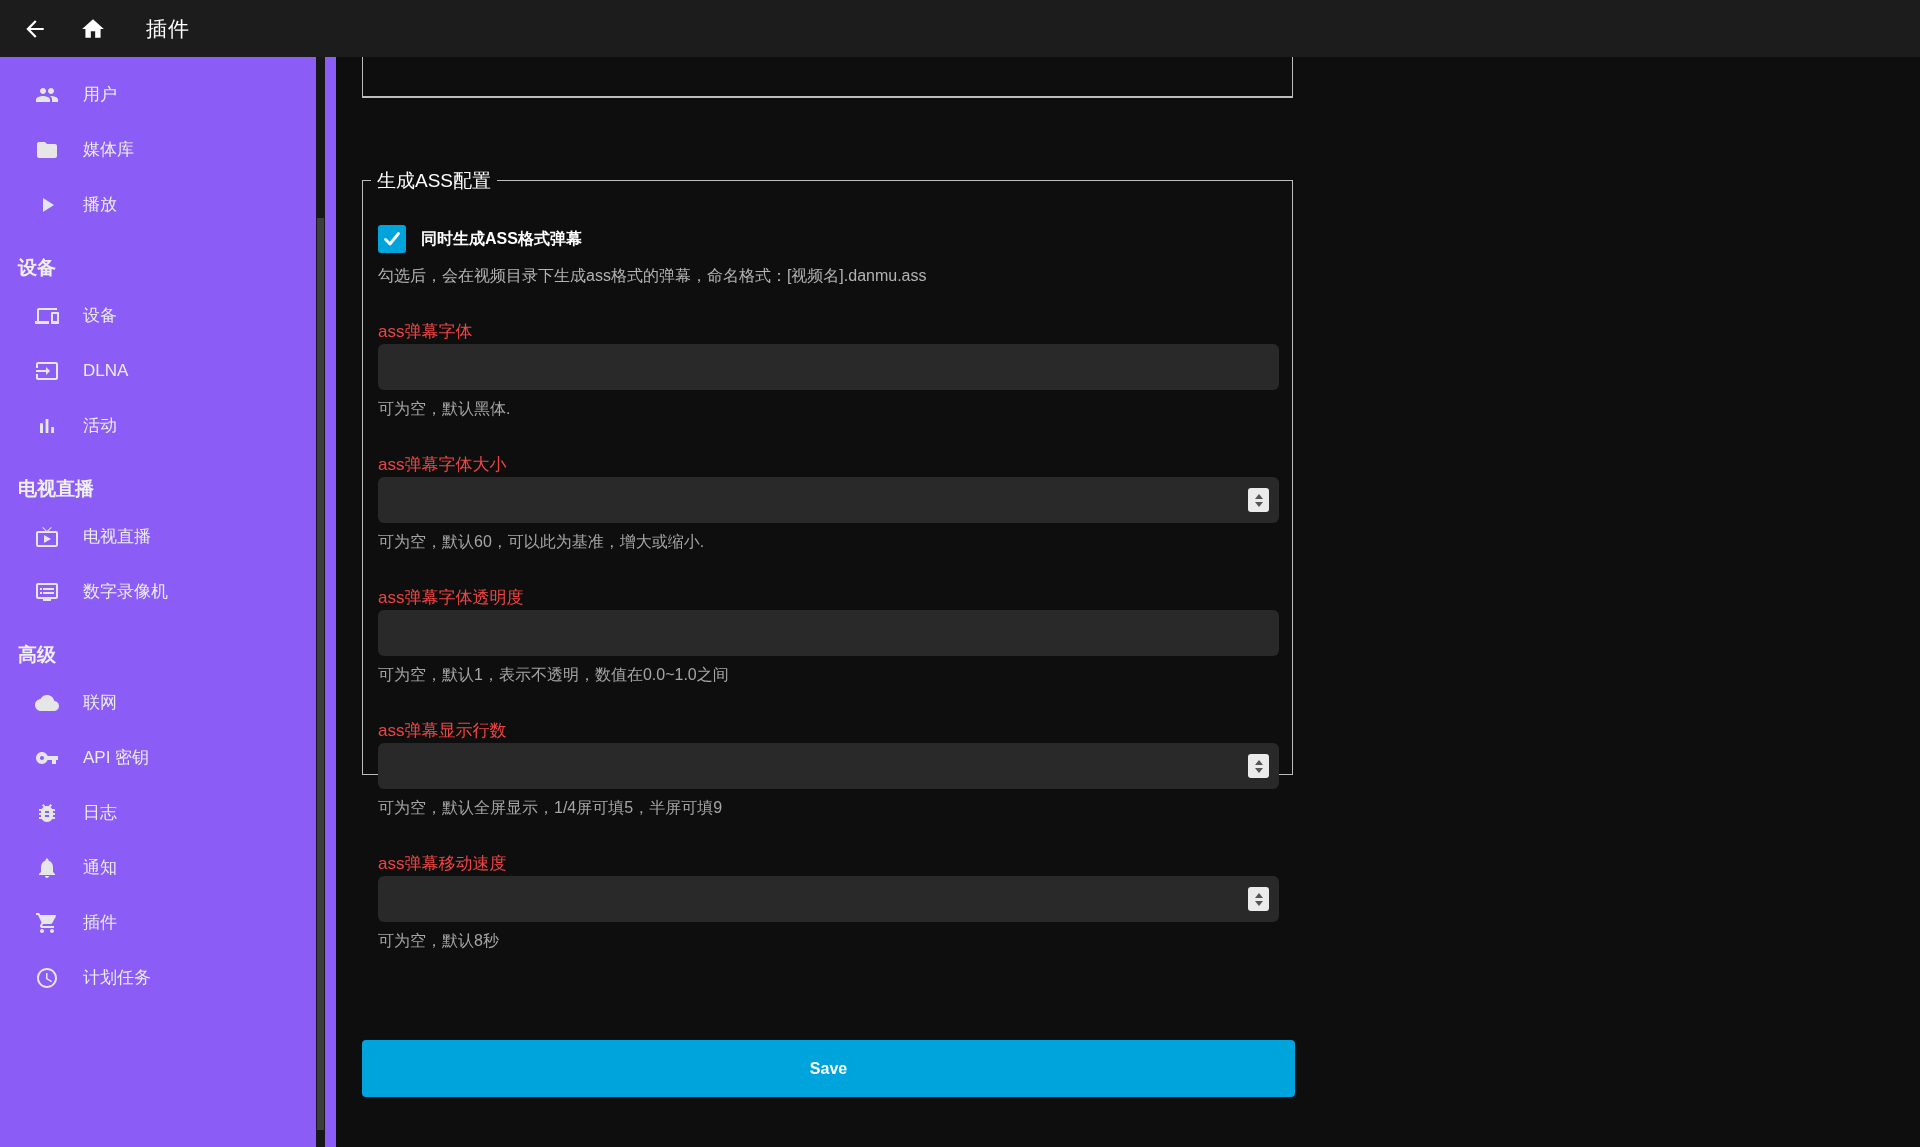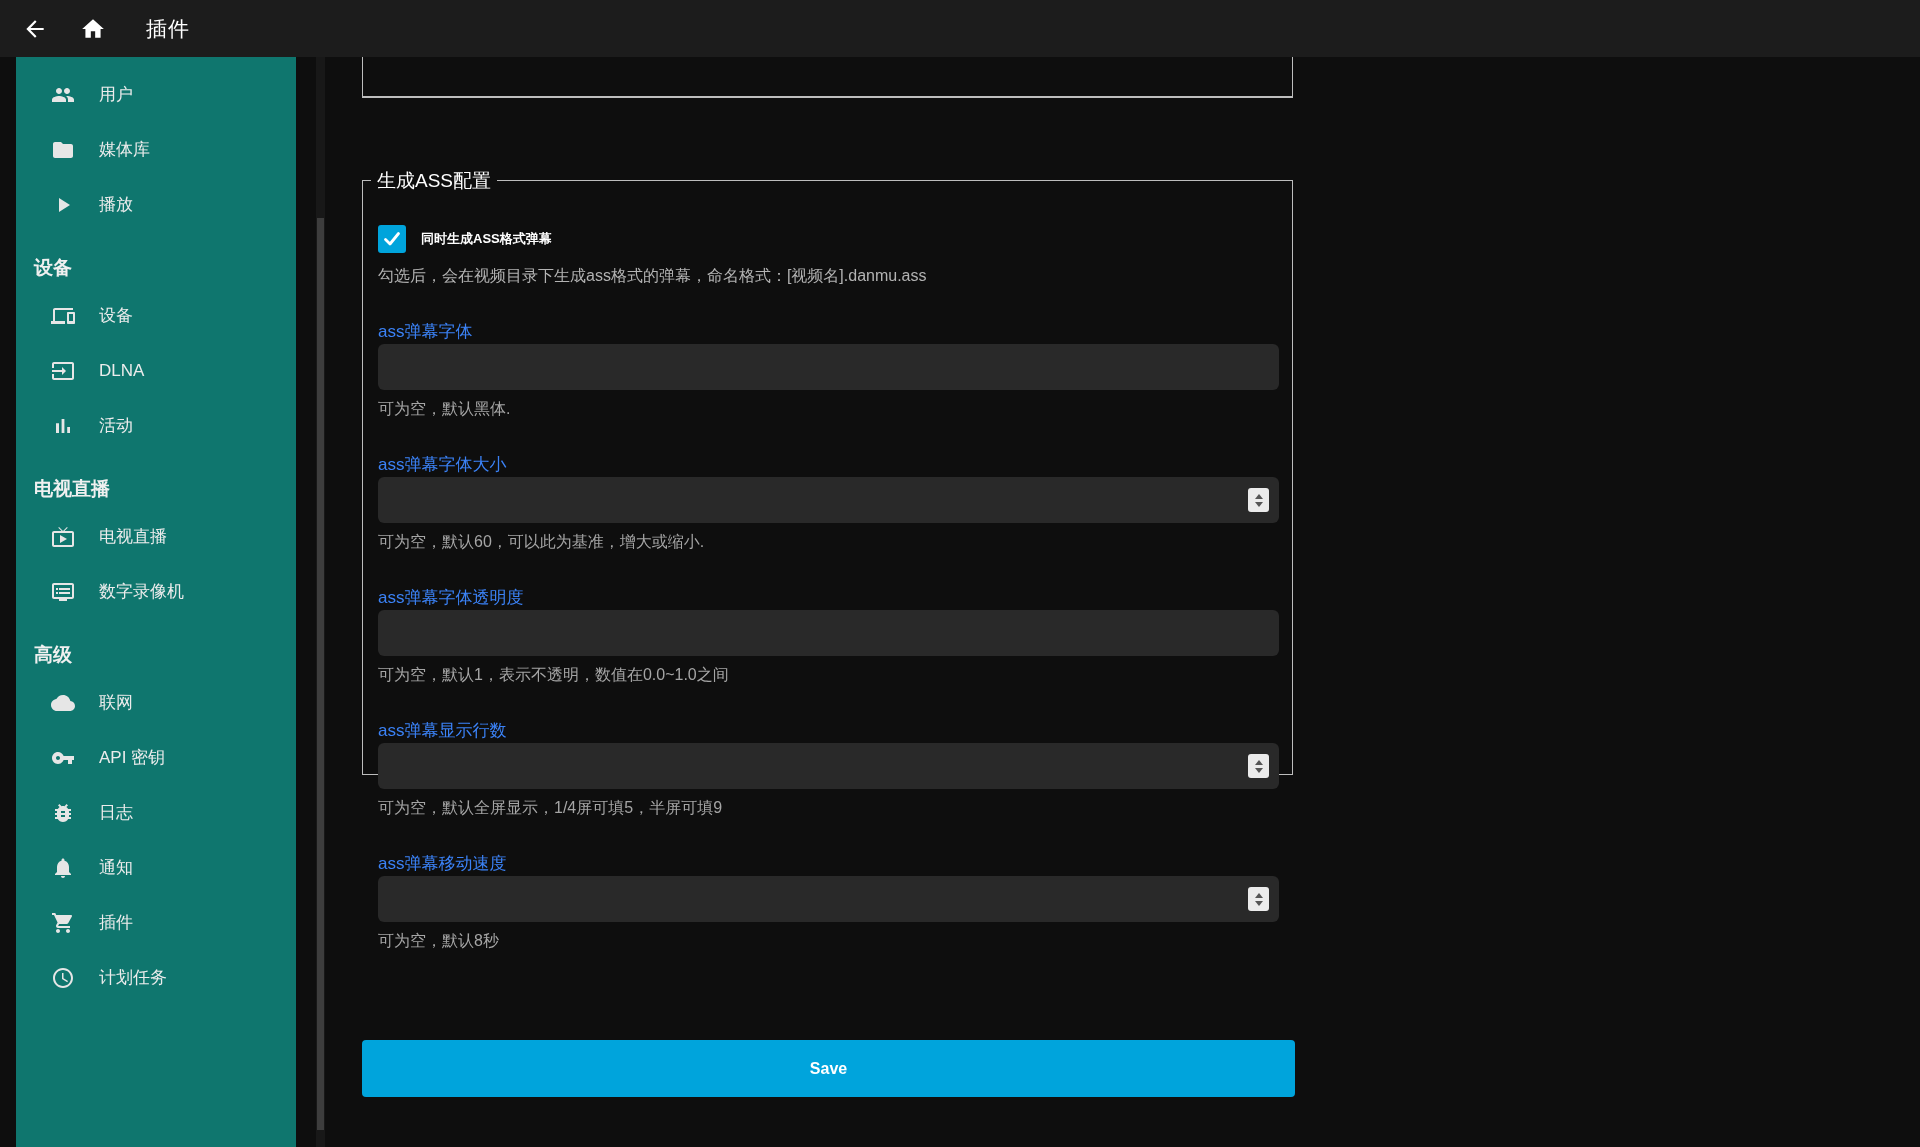--- a/index.html
+++ b/index.html
@@ -9,21 +9,21 @@
 
   
   .header { position:absolute; left:0; top:0; width:1920px; height:57px; background:#1c1c1c;
     display:flex; align-items:center; z-index:30; }
   .hbtn { width:46px; height:46px; display:flex; align-items:center; justify-content:center;
     margin-left:12px; border-radius:50%; cursor:pointer; }
   .hbtn svg { width:26px; height:26px; fill:#ffffff; }
   .htitle { color:#ffffff; font-size:21px; font-weight:500; margin-left:30px; letter-spacing:1px; }
 
   
-  .sidebar { position:absolute; left:16px; top:57px; width:280px; height:1090px; background:#0f766e;
+  .sidebar { position:absolute; left:0; top:57px; width:336px; height:1090px; background:#8b5cf6;
     padding-top:10px; overflow:hidden; }
   .nav-item { height:55px; display:flex; align-items:center; cursor:pointer; }
   .nav-item svg { width:24px; height:24px; fill:#e6e6e6; margin-left:35px; flex:none; }
   .nav-item .lbl { color:#ececec; font-size:17px; font-weight:500; margin-left:24px; white-space:nowrap; }
   .nav-head { margin-top:16px; height:40px; line-height:40px; padding-left:18px;
     color:#f0f0f0; font-size:19px; font-weight:600; }
 
   
   .sb-track { position:absolute; left:316px; top:57px; width:9px; height:1090px; background:#181818; }
   .sb-thumb { position:absolute; left:317px; top:218px; width:7px; height:912px; background:#3d3d3d; }
@@ -34,26 +34,26 @@
 
   .group-box { position:absolute; left:362px; top:180px; width:931px; height:595px;
     border:1px solid #bdbdbd; padding:0 15px; }
   .legend { position:absolute; top:-13px; left:8px; background:#0e0e0e; padding:0 6px;
     color:#ffffff; font-size:19px; font-weight:500; line-height:26px; }
 
   .cb-row { margin-top:44px; display:flex; align-items:center; cursor:pointer; }
   .cb-box { width:28px; height:28px; border-radius:3px; background:#00a4dc; flex:none;
     display:flex; align-items:center; justify-content:center; }
   .cb-box svg { width:20px; height:20px; }
-  .cb-label { margin-left:15px; color:#ffffff; font-size:13px; font-weight:700; }
+  .cb-label { margin-left:15px; color:#ffffff; font-size:16px; font-weight:700; }
   .cb-desc { margin-top:13px; color:#b3b3b3; font-size:16px; height:20px; }
 
   .fields { margin-top:0; }
   .field { margin-top:34px; }
-  .field .flabel { color:#3b82f6; font-size:17px; font-weight:500; height:20px; }
+  .field .flabel { color:#ef4444; font-size:17px; font-weight:500; height:20px; }
   .finput-wrap { position:relative; margin-top:4px; }
   .finput { width:901px; height:46px; background:#292929; border:none; border-radius:6px;
     color:#eeeeee; font-size:17px; padding:0 12px; outline:none; display:block;
     font-family:"Liberation Sans","DejaVu Sans",sans-serif; }
   .spinner { position:absolute; right:8px; top:11px; width:21px; height:24px; background:#ebebeb;
     border-radius:3px; display:flex; flex-direction:column; align-items:center; justify-content:center;
     cursor:pointer; }
   .spin-up { width:0; height:0; border-left:4px solid transparent; border-right:4px solid transparent;
     border-bottom:5px solid #555555; margin-bottom:3px; }
   .spin-down { width:0; height:0; border-left:4px solid transparent; border-right:4px solid transparent;

